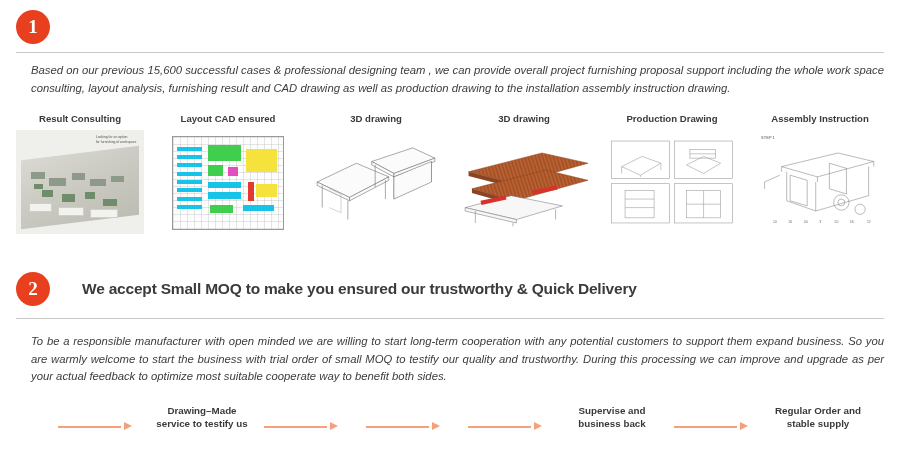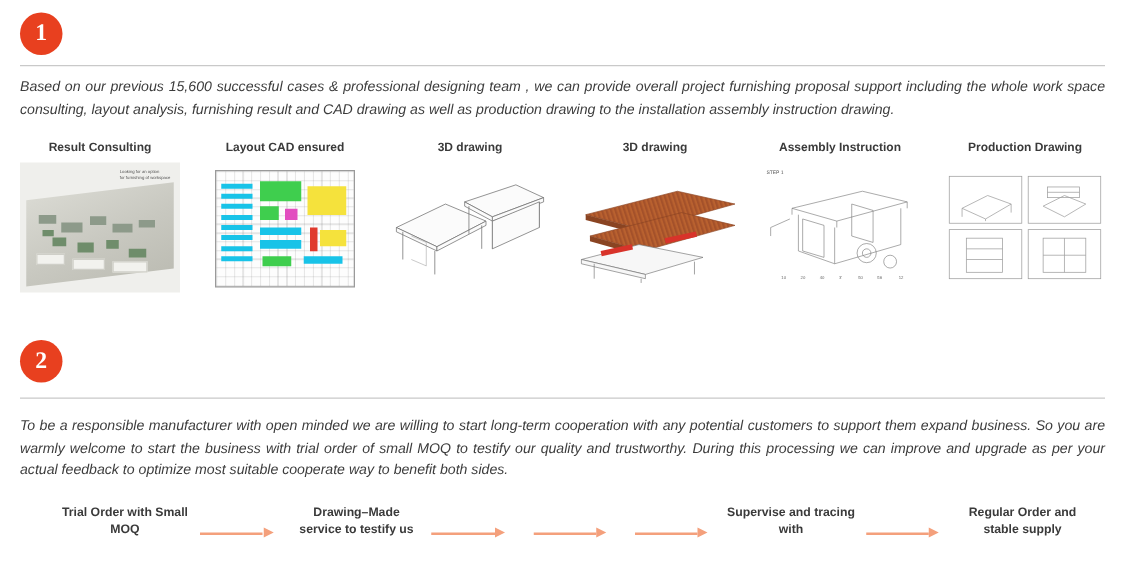--- a/index.html
+++ b/index.html
@@ -47,20 +47,21 @@
     background: #c9c9c9;
     margin: 8px 0 0 0;
   }
 
   .para {
     font-size: 11.3px;
     line-height: 1.55;
     font-style: italic;
     color: #3c3c3c;
     text-align: justify;
+    margin-left: 15px;
   }
 
   
   #section1 { position: absolute; left: 16px; top: 10px; width: 868px; }
   #sec1-para { margin-top: 9px; }
 
   .gallery {
     margin-top: 16px;
     display: flex;
     gap: 20px;
@@ -271,20 +272,51 @@
           <g fill="none" stroke="#6f6f6f" stroke-width="0.6">
             <line x1="18" y1="86" x2="18" y2="100"></line>
             <line x1="62" y1="100" x2="62" y2="104"></line>
             <line x1="112" y1="84" x2="112" y2="96"></line>
           </g>
         </svg>
       </div>
     </div>
 
     <div class="g-item">
+      <div class="g-cap">Production Drawing</div>
+      <div class="g-img t5">
+        <svg viewBox="0 0 150 104" width="100%" height="100%">
+          <g fill="none" stroke="#9e9e9e" stroke-width="0.7">
+            <rect x="4" y="4" width="68" height="44"></rect>
+            <rect x="78" y="4" width="68" height="44"></rect>
+            <rect x="4" y="54" width="68" height="46"></rect>
+            <rect x="78" y="54" width="68" height="46"></rect>
+
+            <polygon points="16,34 40,22 62,30 38,44"></polygon>
+            <line x1="16" y1="34" x2="16" y2="42"></line>
+            <line x1="38" y1="44" x2="38" y2="46"></line>
+            <line x1="62" y1="30" x2="62" y2="38"></line>
+
+            <polygon points="92,32 112,22 132,30 112,42"></polygon>
+            <rect x="96" y="14" width="30" height="10"></rect>
+            <line x1="96" y1="19" x2="126" y2="19"></line>
+
+            <rect x="20" y="62" width="34" height="32"></rect>
+            <line x1="20" y1="72" x2="54" y2="72"></line>
+            <line x1="20" y1="82" x2="54" y2="82"></line>
+
+            <rect x="92" y="62" width="40" height="32"></rect>
+            <line x1="112" y1="62" x2="112" y2="94"></line>
+            <line x1="92" y1="78" x2="132" y2="78"></line>
+          </g>
+        </svg>
+      </div>
+    </div>
+
+    <div class="g-item">
       <div class="g-cap">Assembly Instruction</div>
       <div class="g-img t6">
         <div class="lbl" style="left:4%;top:5%;">STEP 1</div>
         <svg viewBox="0 0 150 104" width="100%" height="100%">
           <g fill="none" stroke="#7a7a7a" stroke-width="0.6">
             <polygon points="30,34 96,18 138,28 72,46"></polygon>
             <line x1="30" y1="34" x2="30" y2="40"></line>
             <line x1="72" y1="46" x2="72" y2="52"></line>
             <line x1="138" y1="28" x2="138" y2="34"></line>
             <line x1="36" y1="40" x2="36" y2="74"></line>
@@ -305,83 +337,52 @@
             <text x="56" y="100">40</text>
             <text x="74" y="100">3'</text>
             <text x="92" y="100">50</text>
             <text x="110" y="100">56</text>
             <text x="130" y="100">12</text>
           </g>
         </svg>
       </div>
     </div>
 
-    <div class="g-item">
-      <div class="g-cap">Production Drawing</div>
-      <div class="g-img t5">
-        <svg viewBox="0 0 150 104" width="100%" height="100%">
-          <g fill="none" stroke="#9e9e9e" stroke-width="0.7">
-            <rect x="4" y="4" width="68" height="44"></rect>
-            <rect x="78" y="4" width="68" height="44"></rect>
-            <rect x="4" y="54" width="68" height="46"></rect>
-            <rect x="78" y="54" width="68" height="46"></rect>
-
-            <polygon points="16,34 40,22 62,30 38,44"></polygon>
-            <line x1="16" y1="34" x2="16" y2="42"></line>
-            <line x1="38" y1="44" x2="38" y2="46"></line>
-            <line x1="62" y1="30" x2="62" y2="38"></line>
-
-            <polygon points="92,32 112,22 132,30 112,42"></polygon>
-            <rect x="96" y="14" width="30" height="10"></rect>
-            <line x1="96" y1="19" x2="126" y2="19"></line>
-
-            <rect x="20" y="62" width="34" height="32"></rect>
-            <line x1="20" y1="72" x2="54" y2="72"></line>
-            <line x1="20" y1="82" x2="54" y2="82"></line>
-
-            <rect x="92" y="62" width="40" height="32"></rect>
-            <line x1="112" y1="62" x2="112" y2="94"></line>
-            <line x1="92" y1="78" x2="132" y2="78"></line>
-          </g>
-        </svg>
-      </div>
-    </div>
-
   </div>
 </div>
 
 <div id="section2">
 
   <div class="section-head">
     <div class="badge">2</div>
+    <div class="head-title">We accept Small MOQ to make you ensured our trustworthy &amp; Quick Delivery</div>
   </div>
 
   <div class="rule" style="margin-top:12px;"></div>
 
   <div class="para" id="sec2-para">To be a responsible manufacturer with open minded we are willing to start long-term cooperation with any potential customers to support them expand business. So you are warmly welcome to start the business with trial order of small MOQ to testify our quality and trustworthy. During this processing we can improve and upgrade as per your actual feedback to optimize most suitable cooperate way  to benefit both sides.</div>
 </div>
 
 <div class="flow">
-  <div class="flow-step">Trial Order with  Small MOQ</div>
   <div class="flow-arrow">
       <div class="shaft"></div>
       <div class="head"></div>
     </div>
   <div class="flow-step">Drawing–Made service to testify us</div>
   <div class="flow-arrow">
       <div class="shaft"></div>
       <div class="head"></div>
     </div>
   <div class="flow-arrow">
       <div class="shaft"></div>
       <div class="head"></div>
     </div>
   <div class="flow-arrow">
       <div class="shaft"></div>
       <div class="head"></div>
     </div>
-  <div class="flow-step">Supervise and tracing with</div>
+  <div class="flow-step">Supervise and business back</div>
   <div class="flow-arrow">
       <div class="shaft"></div>
       <div class="head"></div>
     </div>
   <div class="flow-step">Regular Order and stable supply</div>
 </div>
 
 </body></html>

